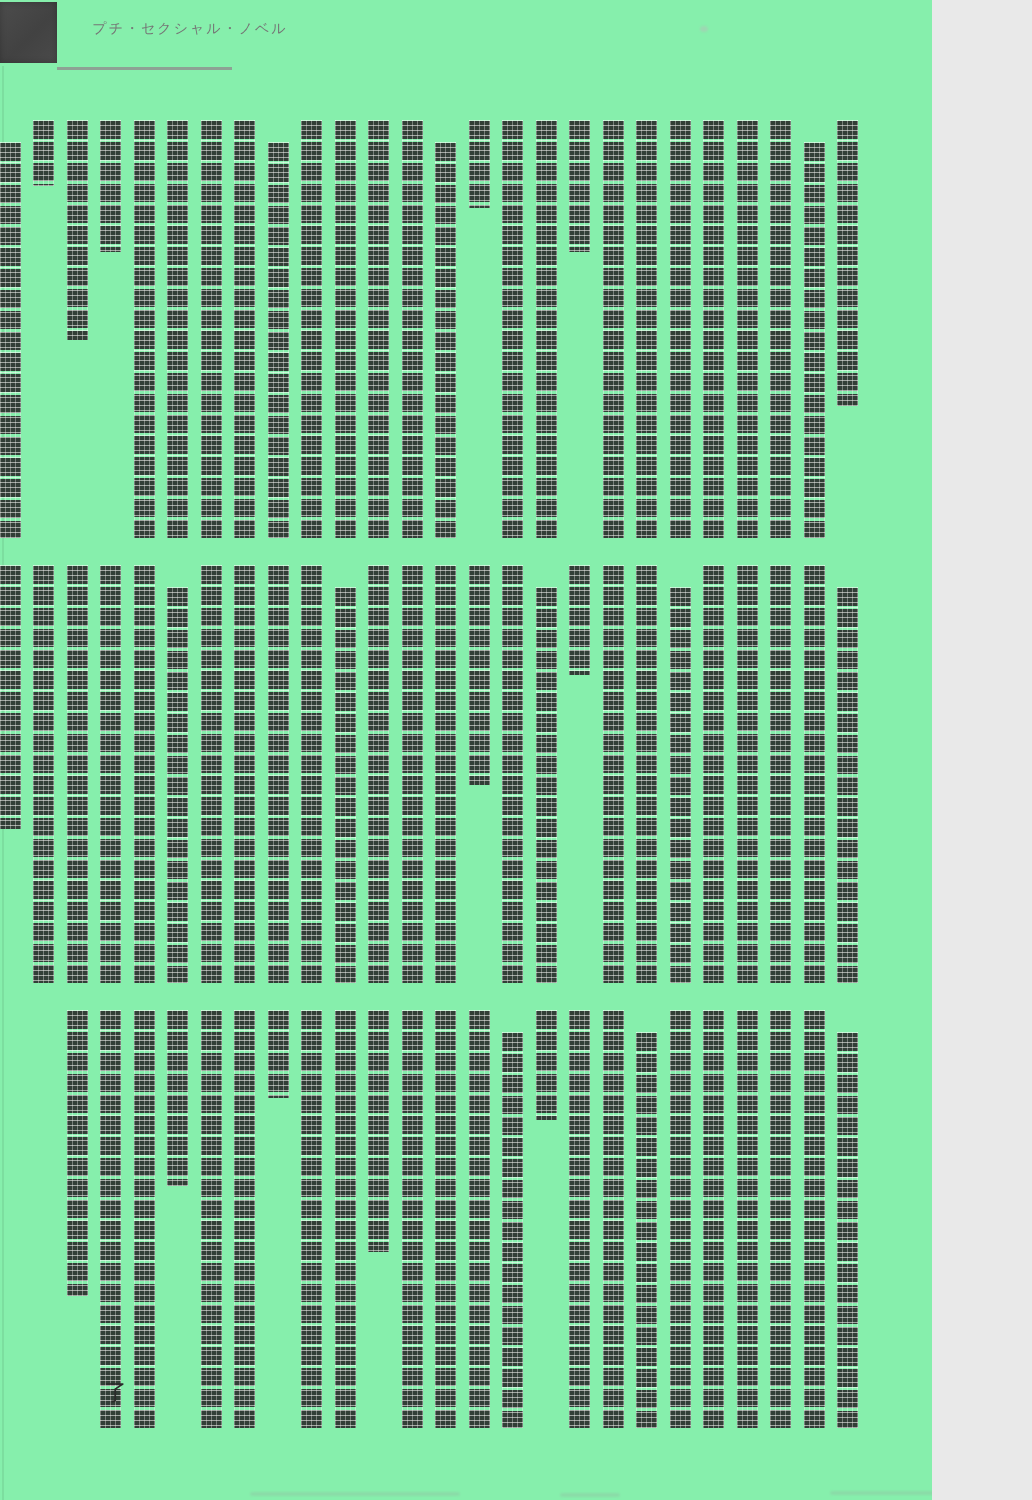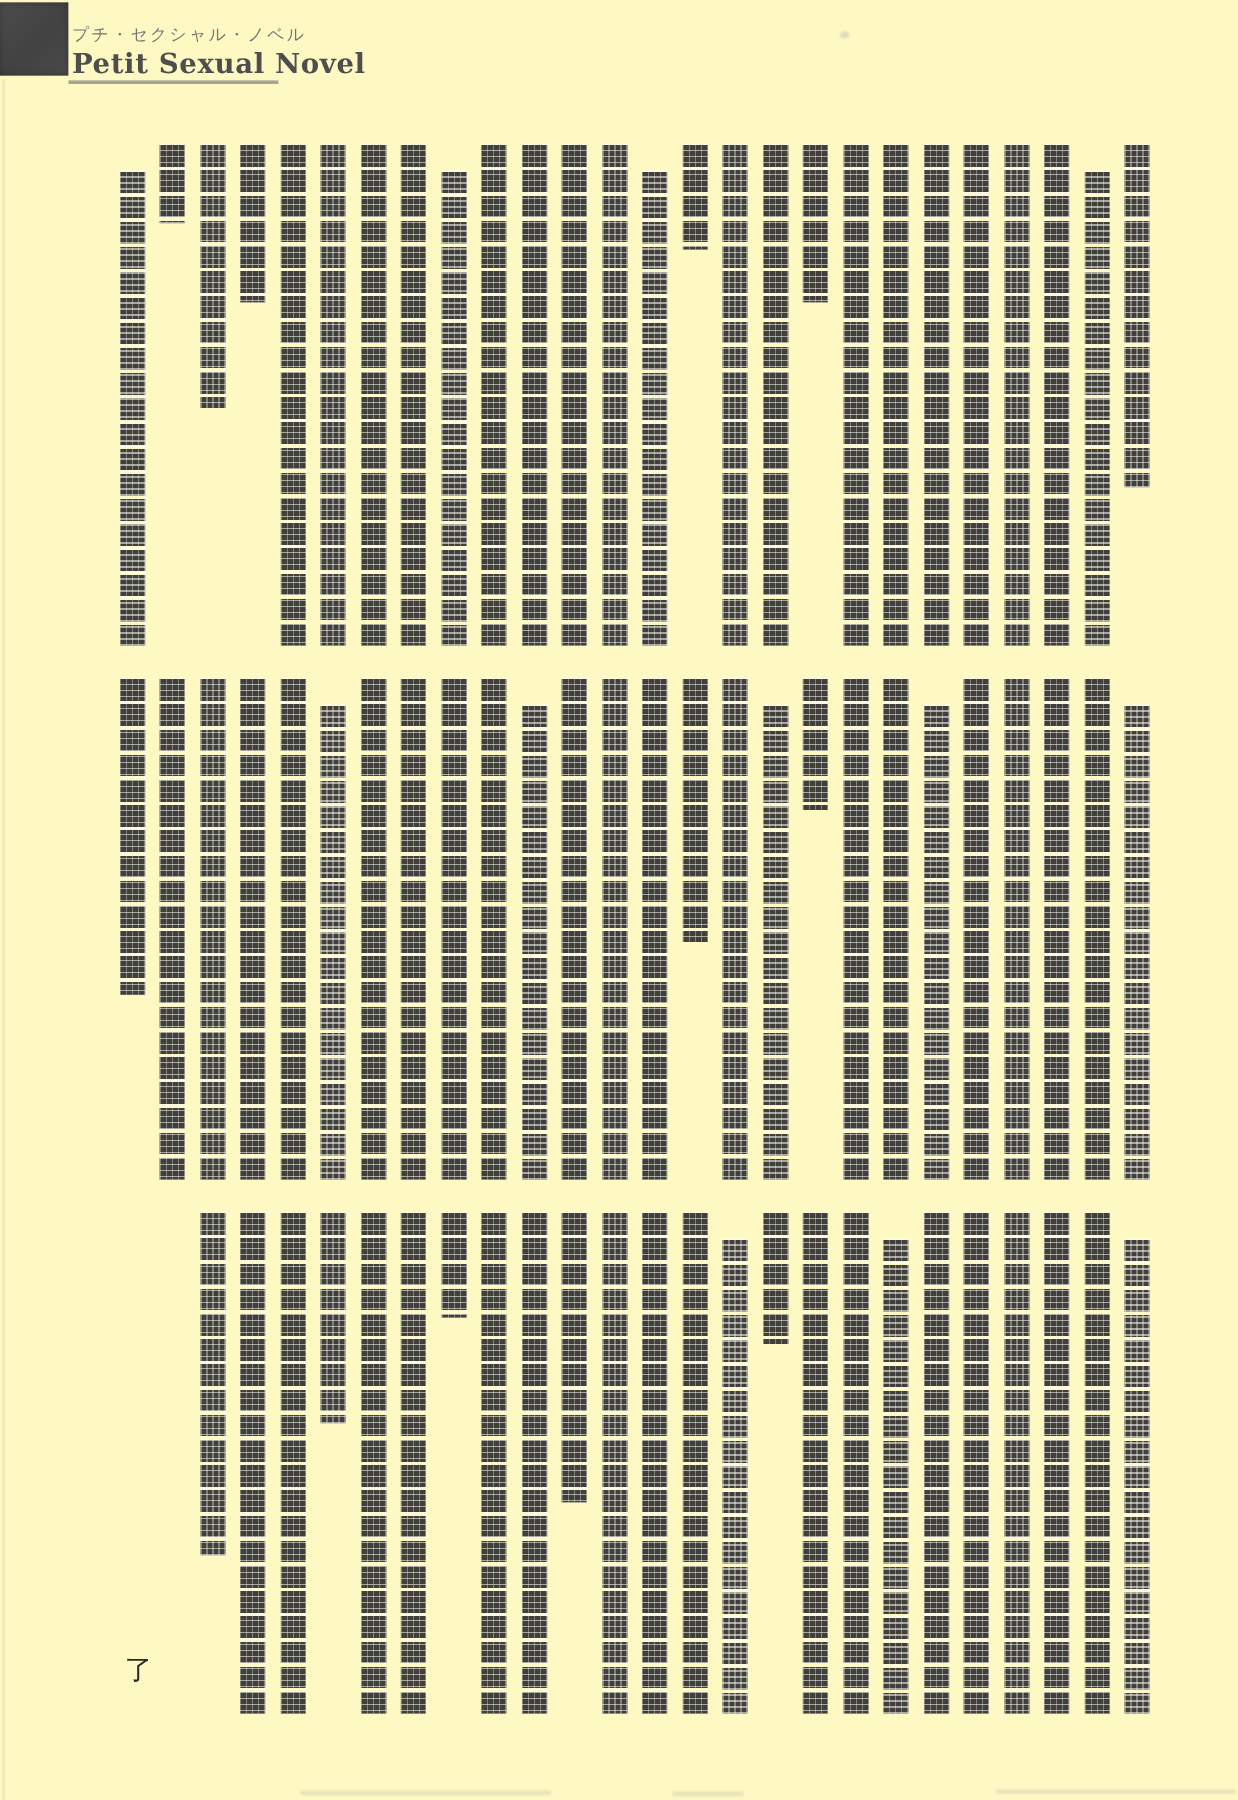--- a/index.html
+++ b/index.html
@@ -1,21 +1,22 @@
 <!DOCTYPE html>
 <html><head>
 <meta charset="utf-8">
 <style>
   html,body{margin:0;padding:0;background:#e9e9e9;}
   .page{
     position:relative;
-    width:1032px;height:1500px;
-    background:#fef9c3;
+    width:932px;height:1500px;
+    background:#86efac;
     overflow:hidden;
     font-family:"DejaVu Sans",sans-serif;
+    text-align:center;
   }
   
   .left-edge-line{
     position:absolute;left:2px;top:66px;bottom:0;width:2px;
     background:rgba(0,0,0,0.07);
   }
   
   .corner-block{
     position:absolute;left:0;top:2px;width:57px;height:61px;
     background:linear-gradient(135deg,#4c4c4c 0%,#424242 55%,#4a4a4a 100%);
@@ -69,21 +70,20 @@
 <body>
 
 <div class="page">
 
   <div class="left-edge-line"></div>
 
   <div class="corner-block"></div>
 
   <div class="header">
     <div class="title-ja">プチ・セクシャル・ノベル</div>
-    <div class="title-en">Petit Sexual Novel</div>
   </div>
   <div class="header-rule"></div>
 
   <div class="speck"></div>
 
   <div class="band" style="top: 120px; height: 420px; right: 74px; width: 871px;">
       <div class="col" style="right: 0px; top: 0px; height: 286px;"></div>
       <div class="col" style="right: 33.5px; top: 22px; height: 396px;"></div>
       <div class="col" style="right: 67px; top: 0px; height: 418px;"></div>
       <div class="col" style="right: 100.5px; top: 0px; height: 418px;"></div>

